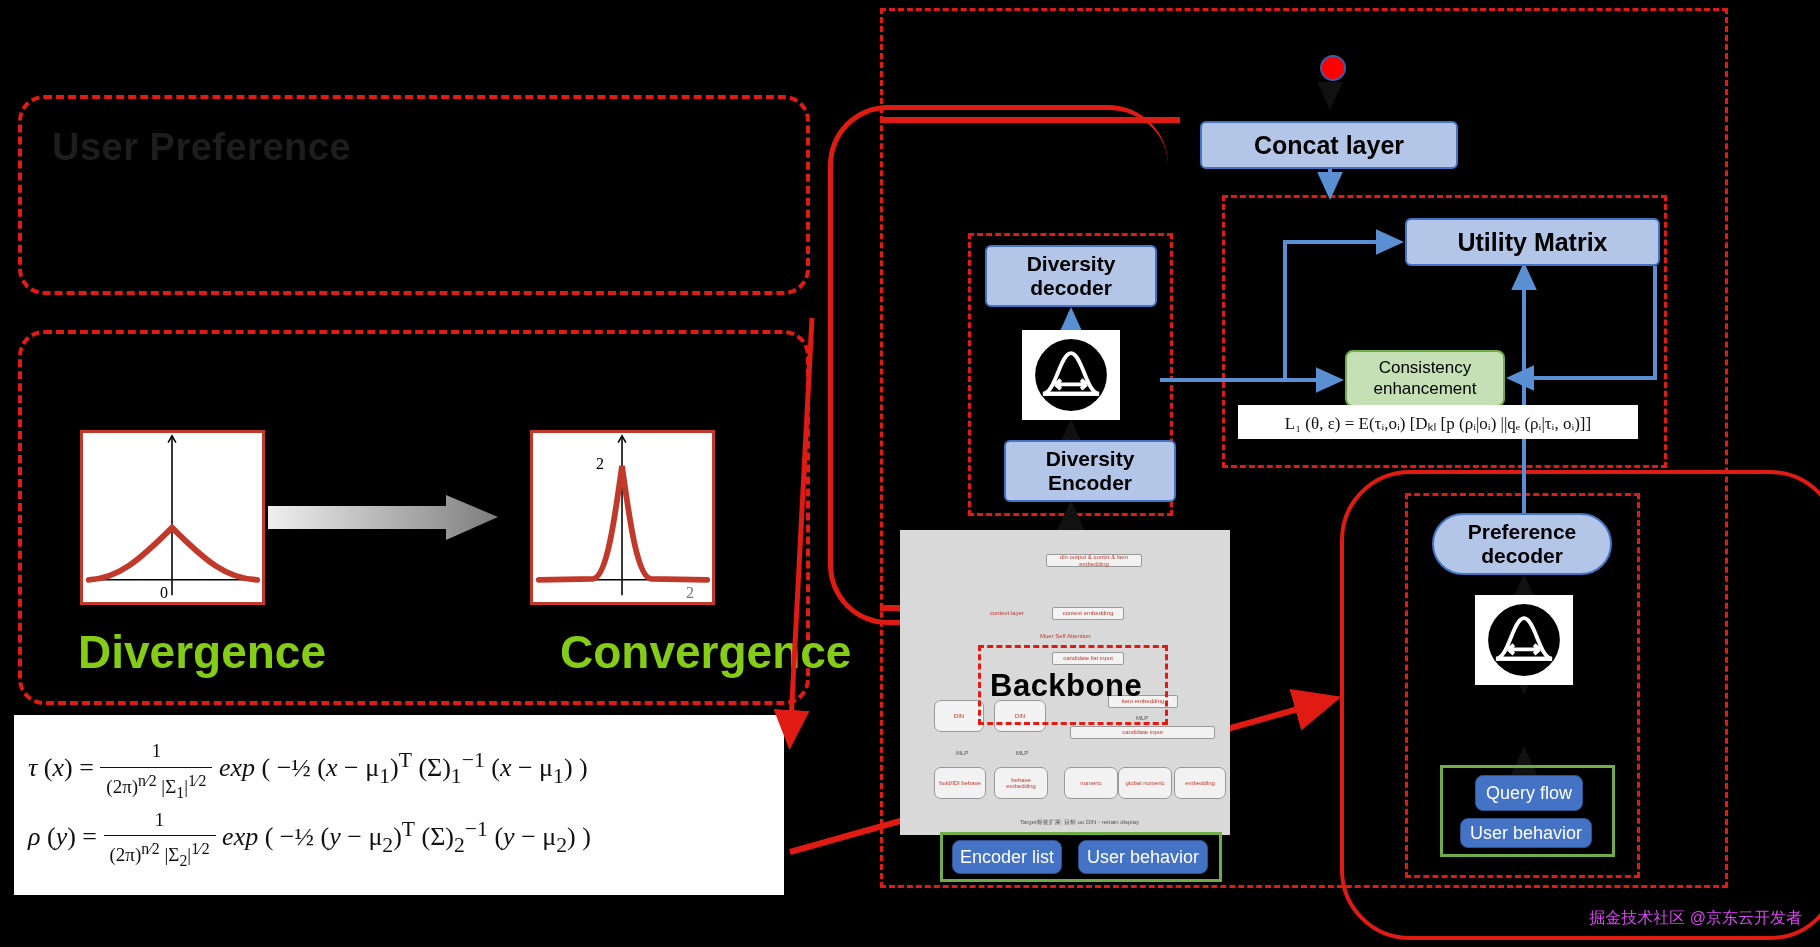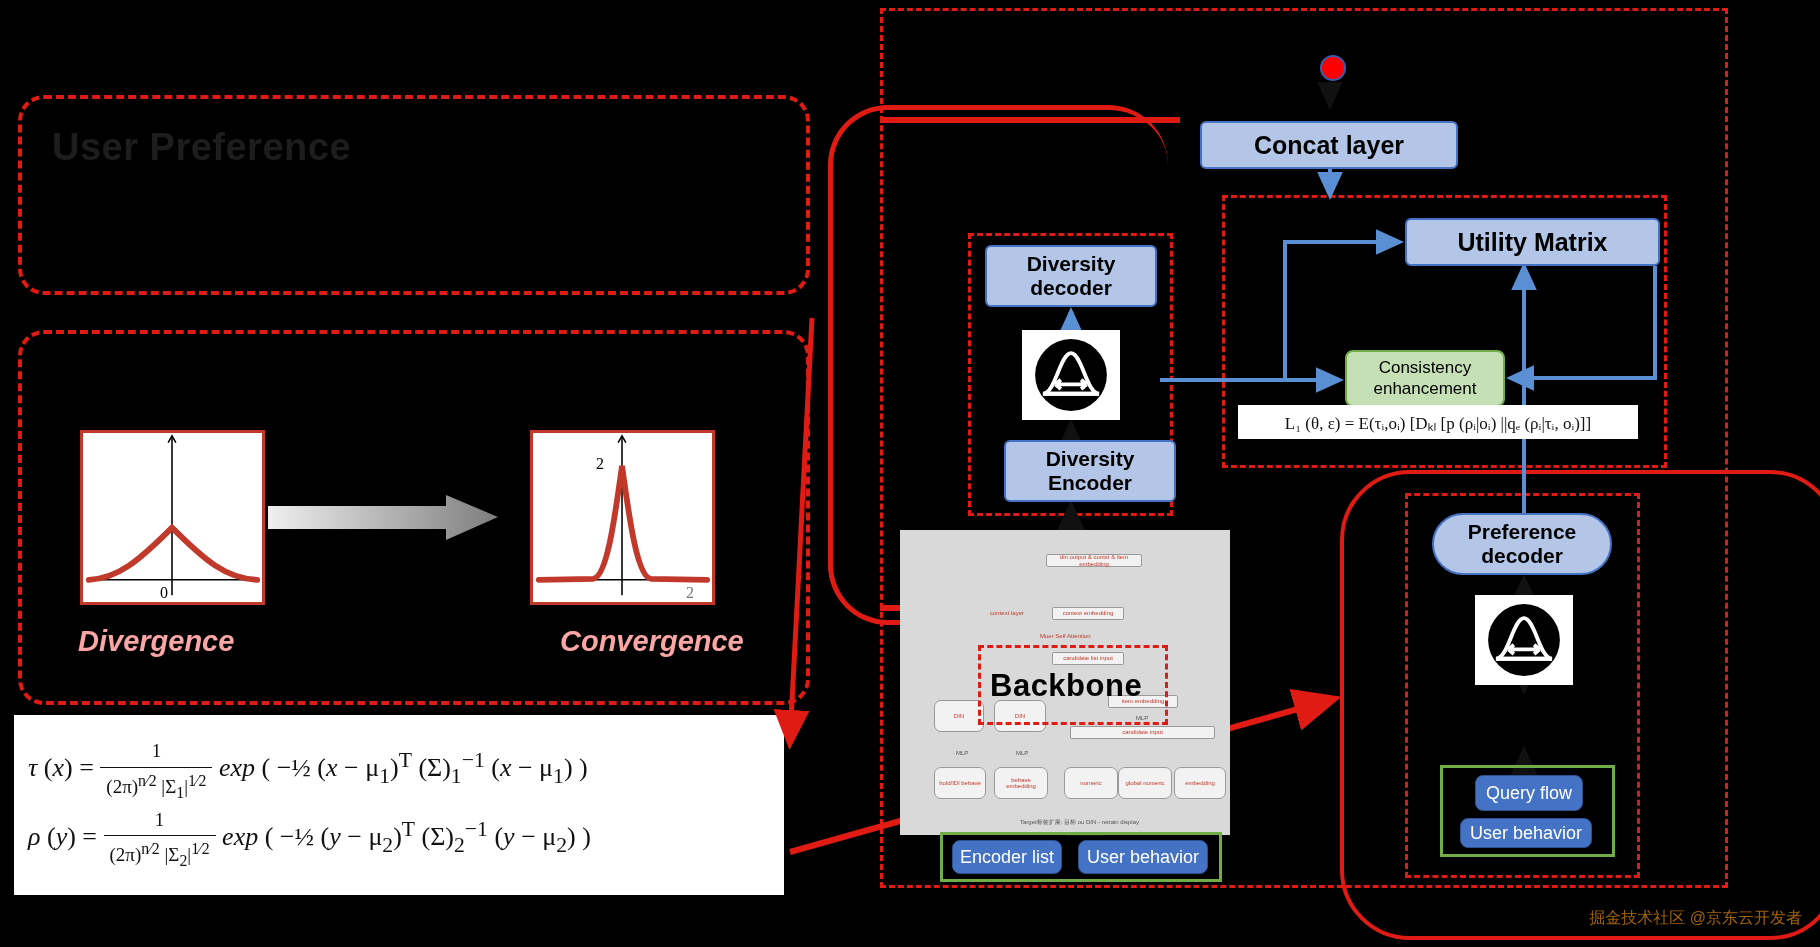--- a/index.html
+++ b/index.html
@@ -23,21 +23,21 @@
   #genuine-title{left:52px;top:348px;}
 
   
   .plot{background:#fff;border:3px solid #c0392b;}
   #plot-left{left:80px;top:430px;width:185px;height:175px;}
   #plot-right{left:530px;top:430px;width:185px;height:175px;}
   .plot svg{display:block;width:100%;height:100%;}
 
   .plot-tick{position:absolute;color:#000;font-size:16px;font-family:"Liberation Serif",serif;}
 
-  .plot-label{color:#fca5a5;font-size:29px;font-weight:700;font-style:italic;}
+  .plot-label{color:#84cc16;font-size:46px;font-weight:700;}
   #label-div{left:78px;top:625px;}
   #label-conv{left:560px;top:625px;}
 
   
   #grad-arrow{left:268px;top:495px;width:230px;height:45px;}
 
   
   #formula-card{left:14px;top:715px;width:770px;height:180px;background:#fff;
     display:flex;flex-direction:column;justify-content:center;padding:6px 14px;}
   .formula-line{font-family:"Liberation Serif",serif;font-size:26px;color:#111;
@@ -105,21 +105,21 @@
     text-align:center;line-height:1.05;padding:1px;box-sizing:border-box;}
   .bb-caption{position:absolute;color:#555;font-size:6px;}
 
   
   #redlines{position:absolute;left:0;top:0;width:1820px;height:947px;pointer-events:none;}
 
   
   #bluelines{position:absolute;left:0;top:0;width:1820px;height:947px;pointer-events:none;}
 
   
-  #watermark{right:18px;bottom:18px;color:#a16207;font-size:16px;}
+  #watermark{right:18px;bottom:18px;color:#d946ef;font-size:16px;}
 </style>
 </head>
 <body>
 
 <div id="stage">
 
 
   <div id="panel-pref" class="abs dash-panel"></div>
   <div id="pref-title" class="abs panel-title">User Preference</div>
 

